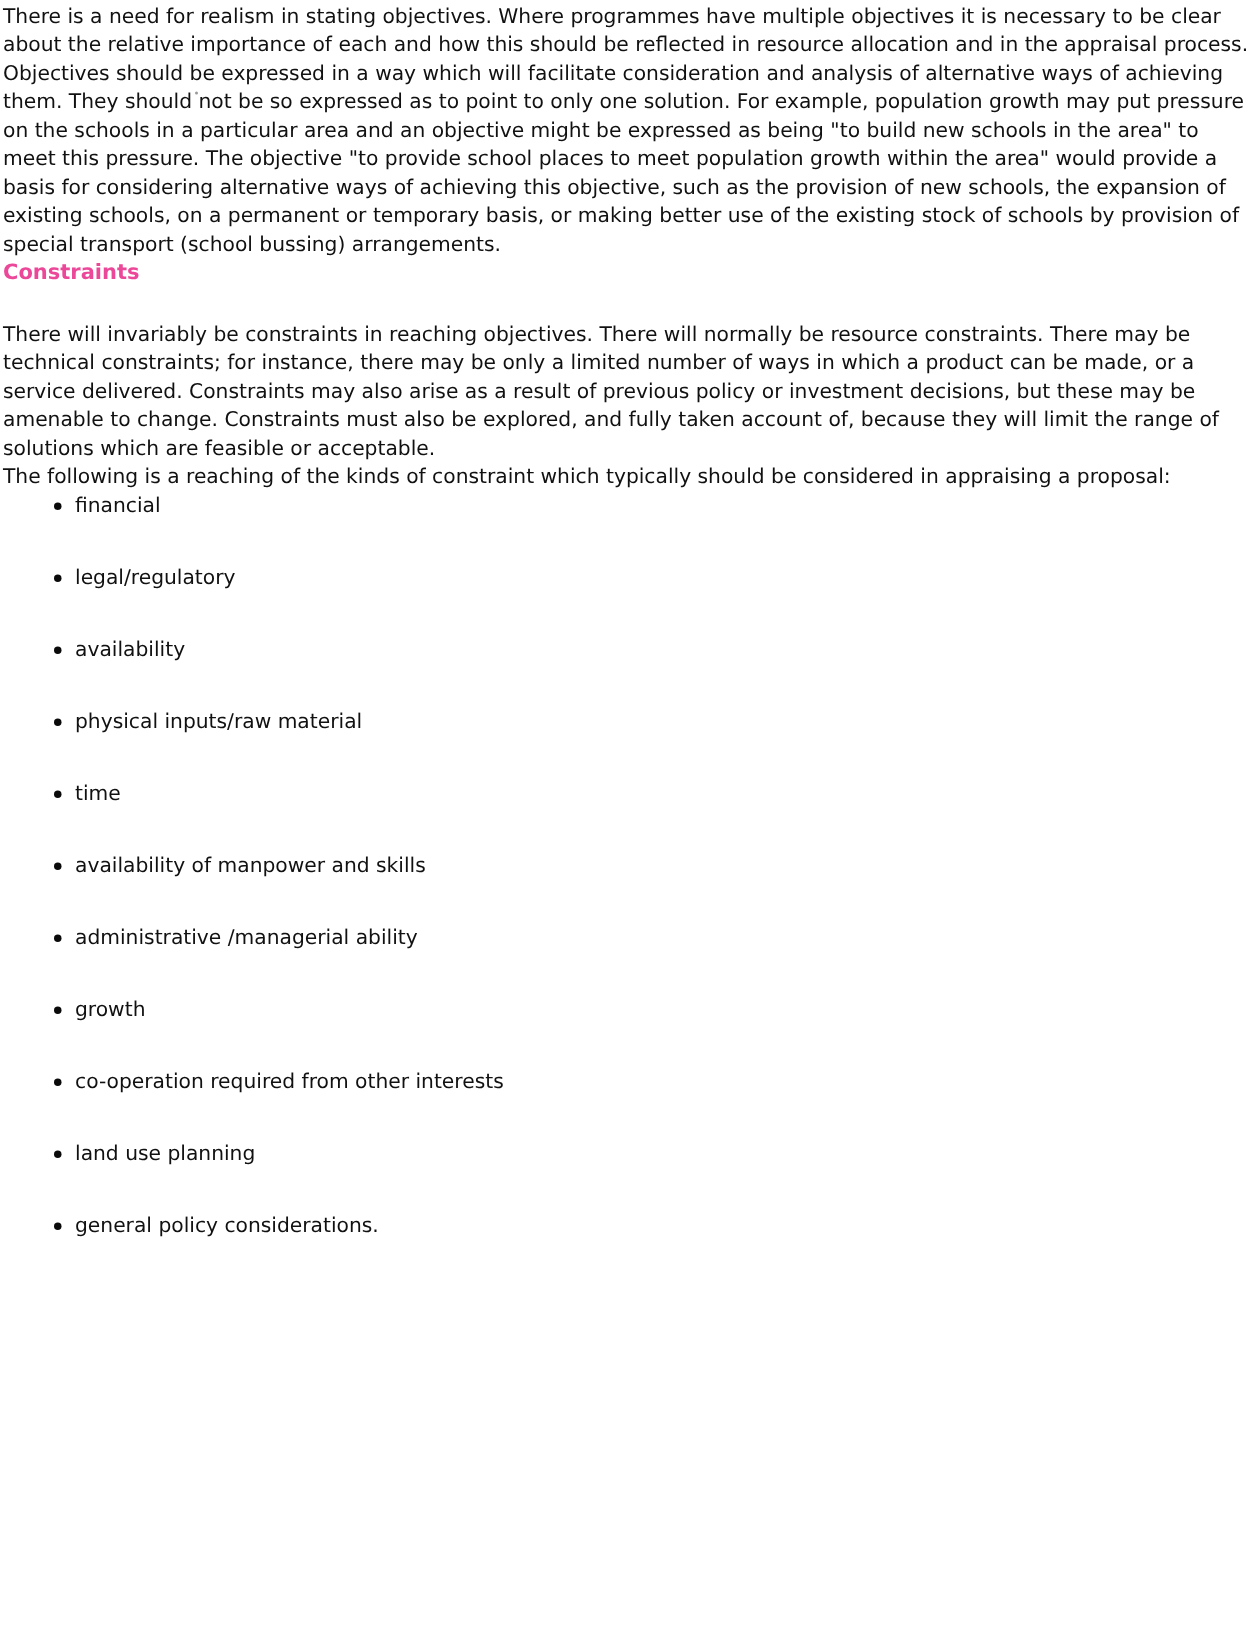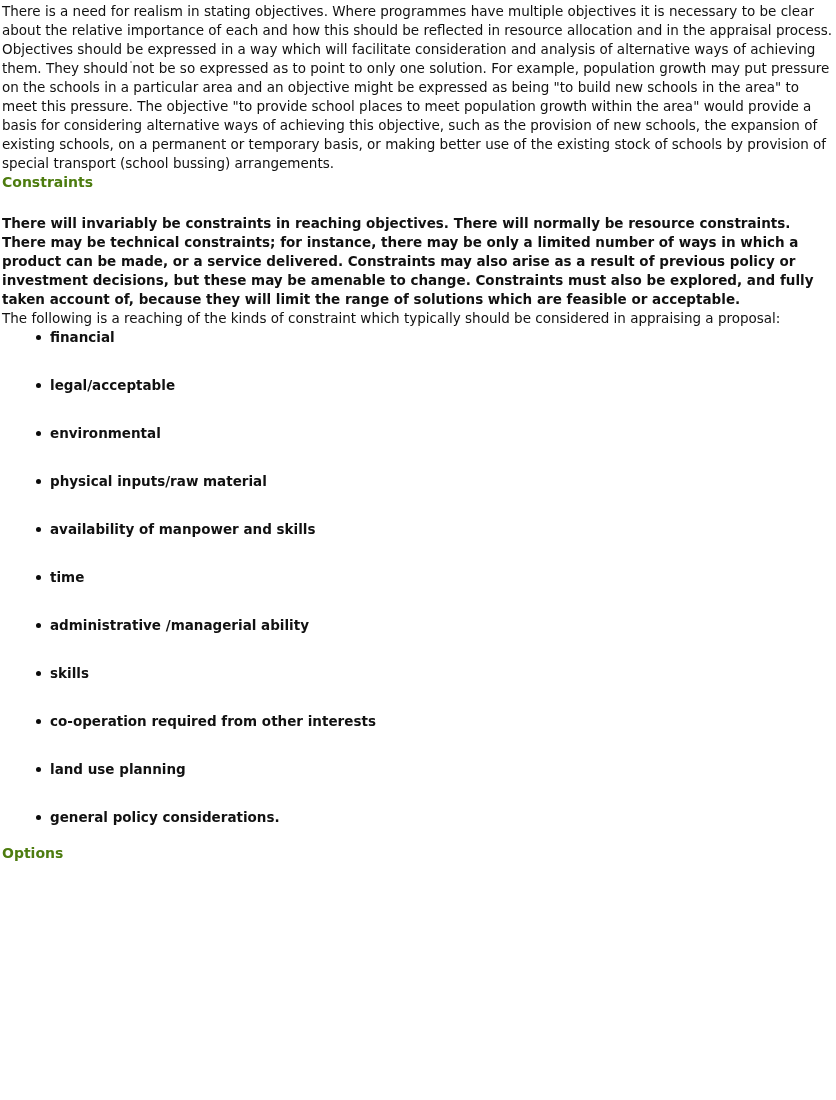--- a/index.html
+++ b/index.html
@@ -23,36 +23,35 @@
     width: 836px;
     height: 820px;
     padding: 2px 1px 0 2px;
   }
   p.body-par {
     margin: 0;
     text-align: left;
   }
   .p1 { margin-bottom: 25px; }
   .p2 { margin-bottom: 13px; }
-  .p3 { margin-bottom: 20px; font-weight: bold; }
+  .p3 { margin-bottom: 20px; }
   .p4 { margin-bottom: 26px; }
   h3.doc-heading {
     margin: 0;
     font-size: 14px;
     font-weight: bold;
     line-height: 19px;
-    color: #4d7c0f;
+    color: #ec4899;
   }
   h3.h-constraints { margin-bottom: 22px; }
   h3.h-options { margin-top: 17px; }
   ul.checklist {
     margin: 0;
     padding: 0;
     list-style: none;
-    font-weight: bold;
   }
   ul.checklist li {
     position: relative;
     margin: 0 0 29px 0;
     padding-left: 48px;
   }
   ul.checklist li:last-child {
     margin-bottom: 0;
   }
   .dot {
@@ -91,55 +90,54 @@
 
   <p class="body-par p4">The following is a reaching of the kinds of constraint which typically should be considered in appraising a proposal:</p>
 
   <ul class="checklist">
     <li>
       <span class="dot"></span>
       <span>financial</span>
     </li>
     <li>
       <span class="dot"></span>
-      <span>legal/acceptable</span>
+      <span>legal/regulatory</span>
     </li>
     <li>
       <span class="dot"></span>
-      <span>environmental</span>
+      <span>availability</span>
     </li>
     <li>
       <span class="dot"></span>
       <span>physical inputs/raw material</span>
     </li>
     <li>
       <span class="dot"></span>
-      <span>availability of manpower and skills</span>
+      <span>time</span>
     </li>
     <li>
       <span class="dot"></span>
-      <span>time</span>
+      <span>availability of manpower and skills</span>
     </li>
     <li>
       <span class="dot"></span>
       <span>administrative /managerial ability</span>
     </li>
     <li>
       <span class="dot"></span>
-      <span>skills</span>
+      <span>growth</span>
     </li>
     <li>
       <span class="dot"></span>
       <span>co-operation required from other interests</span>
     </li>
     <li>
       <span class="dot"></span>
       <span>land use planning</span>
     </li>
     <li>
       <span class="dot"></span>
       <span>general policy considerations.</span>
     </li>
   </ul>
 
-  <h3 class="doc-heading h-options">Options</h3>
 
 </div>
 
 </body></html>

